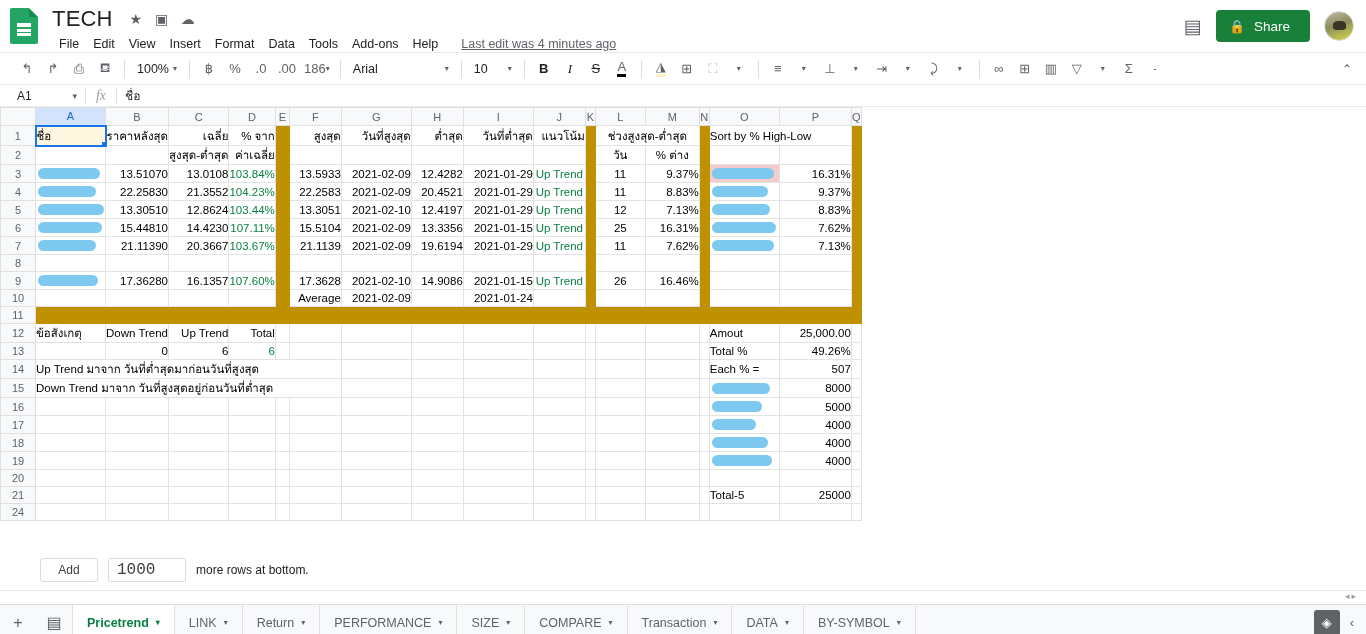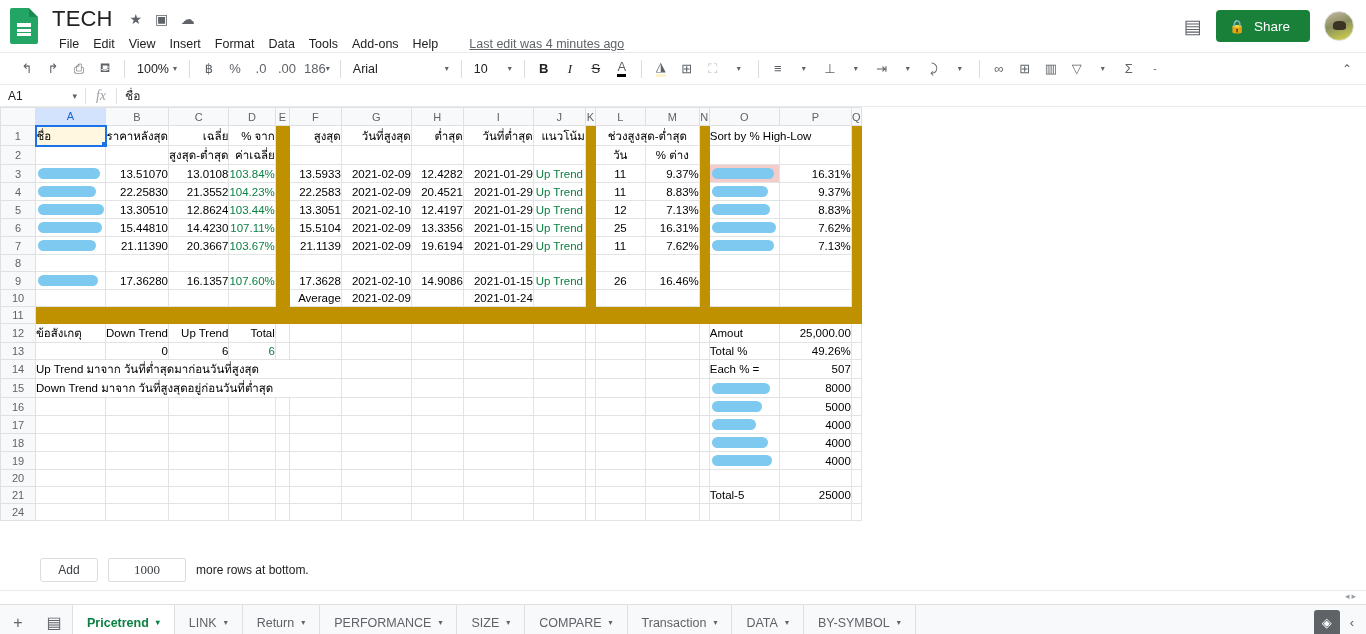--- a/index.html
+++ b/index.html
@@ -27,21 +27,21 @@
   }
   .app-logo .grid:after {
     content:""; position:absolute; left:0; top:8.5px; width:14px; height:1.5px; background:#23a566;
   }
   .title-block { display: flex; flex-direction: column; }
   .title-row { display: flex; align-items: center; height: 26px; }
   .doc-title { font-size: 22px; color: #222; letter-spacing: .2px; padding-right: 12px; }
   .ticon { width: 22px; height: 22px; margin-right: 4px; display:flex; align-items:center; justify-content:center; color:#5f6368; font-size: 14px; cursor: pointer;}
   .menu-row { display: flex; align-items: center; height: 22px; margin-top: 1px; }
   .menu-item { font-size: 12.5px; color: #222; padding: 2px 7px; border-radius: 3px; cursor: pointer; white-space: nowrap; }
-  .lastedit { font-size: 12.5px; color: #5f6368; text-decoration: underline; margin-left: 24px; cursor: pointer; }
+  .lastedit { font-size: 12.5px; color: #5f6368; text-decoration: underline; margin-left: 16px; cursor: pointer; }
   .tb-right { position: absolute; right: 12px; top: 10px; display: flex; align-items: center; gap: 14px; }
   .comment-ico { color: #5f6368; font-size: 19px; cursor: pointer; line-height: 1; }
   .share-btn {
     background: #188038; color: #fff; border: none; border-radius: 4px;
     height: 32px; padding: 0 20px 0 14px; font-size: 13.5px; font-family: inherit;
     display: flex; align-items: center; gap: 8px; cursor: pointer; font-weight: 500;
   }
   .lock-ico { font-size: 13px; }
   .avatar {
     width: 30px; height: 30px; border-radius: 50%;
@@ -70,21 +70,21 @@
     display:flex; align-items:center; justify-content:space-between; width: 50px;
     font-size: 12.5px; color:#222; padding: 0 6px; cursor:pointer; border-radius:3px;
   }
   .caret { font-size: 8px; color: #5f6368; }
   .collapse-ico { position:absolute; right: 14px; color:#5f6368; font-size:12px; cursor:pointer; }
   .underline-A { border-bottom: 3px solid #000; line-height: 1.05; }
   .fill-ico { border-bottom: 3px solid #fdf3c7; line-height: 1.05; padding-bottom:1px;}
 
   
   .formulabar { height: 23px; display:flex; align-items:center; border-top:1px solid #e8eaed; border-bottom:1px solid #e8eaed; }
-  .namebox { width: 85px; display:flex; align-items:center; padding-left: 8px; font-size: 12px; color:#222; }
+  .namebox { width: 85px; display:flex; align-items:center; padding-left: 17px; font-size: 12px; color:#222; }
   .namebox .nb-caret { margin-left:auto; margin-right:8px; color:#5f6368; font-size:9px;}
   .fb-sep { width:1px; height:16px; background:#e0e0e0; }
   .fx { width: 30px; text-align:center; font-size:14px; color:#9aa0a6; font-style:italic; font-family:"Liberation Serif", serif;}
   .fcontent { font-size: 12px; color:#222; padding-left: 8px; flex:1; }
 
   
   .gridwrap { position: relative; height: 443px; overflow: hidden; background:#fff; }
   table.sheet { border-collapse: collapse; table-layout: fixed; }
   table.sheet td, table.sheet th { padding:0; margin:0; }
   .colhead-cell, .rowhead-cell {
@@ -117,21 +117,21 @@
   .blobwrap { display:flex; align-items:center; height:17px; padding-left:2px;}
 
   
   .addrows { display:flex; align-items:center; gap:10px; padding: 8px 0 8px 40px; font-size:12px; color:#222; background:#fff;}
   .add-btn {
     border:1px solid #dadce0; background:#fff; border-radius:3px; height:24px; width:58px;
     font-size:12px; color:#3c4043; font-family:inherit; cursor:pointer;
   }
   .rowcount {
     border:1px solid #dadce0; border-radius:2px; height:24px; width:78px;
-    font-size:13px; color:#3c4043; font-family:Liberation Serif, serif; padding: 0 8px; text-align: center;
+    font-size:16px; color:#3c4043; font-family:Liberation Mono, monospace; padding: 0 8px;
   }
 
   
   .hscroll-zone { height: 14px; position:relative; border-top:1px solid #e8eaed;}
   .hscroll-arrows { position:absolute; right:10px; top:0px; display:flex; gap:2px; color:#9aa0a6; font-size:9px;}
   .tabbar {
     height: 36px; display:flex; align-items:stretch; background:#f8f9fa;
     border-top:1px solid #e0e0e0; position:relative;
   }
   .tb-ico { width:36px; display:flex; align-items:center; justify-content:center; color:#5f6368; font-size:16px; cursor:pointer;}

